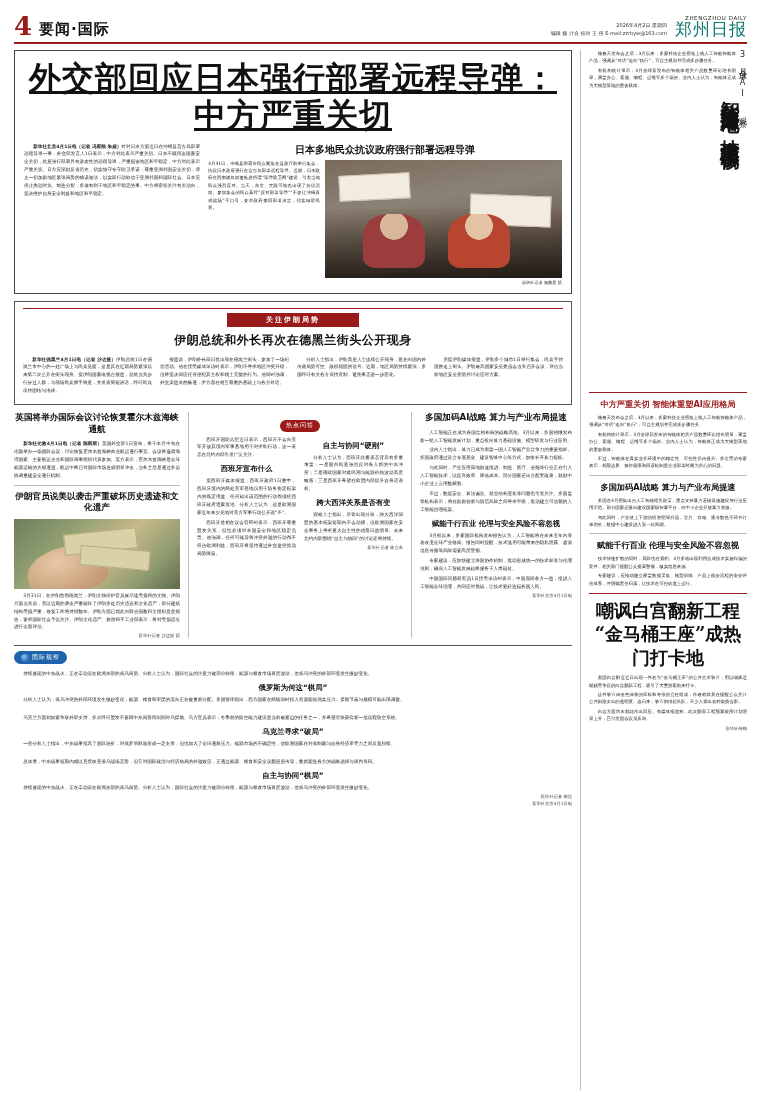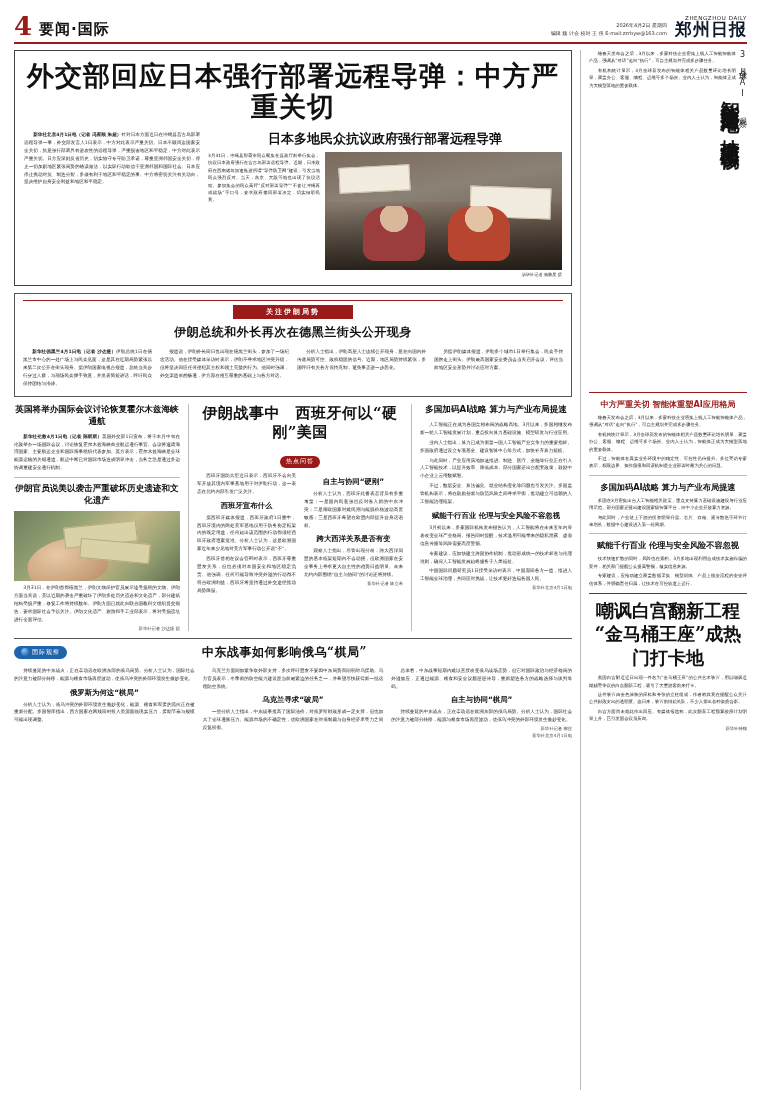--- a/index.html
+++ b/index.html
@@ -50,21 +50,21 @@
     padding-bottom: 2px;
     padding-right: 8px;
   }
   .brand {
     text-align: right;
     line-height: 1;
     padding-bottom: 1px;
   }
   .brand-en { font-size: 5.5px; letter-spacing: .6px; color:#222; }
   .brand-cn {
-    font-size: 17px; font-weight: bold; color: #0f172a;
+    font-size: 17px; font-weight: normal; color: #0f766e;
     font-family: "DejaVu Serif", serif;
     letter-spacing: 1px;
   }
 
   
   .body-wrap {
     display: flex;
     margin-top: 6px;
     height: 1040px;
   }
@@ -84,33 +84,34 @@
   .txt p { margin: 0 0 2px 0; text-indent: 2em; }
   .tiny { font-size: 4.4px; line-height: 1.68; }
 
   
   .lead-box {
     border: 1px solid #444;
     padding: 7px 9px 8px 9px;
     margin-bottom: 7px;
   }
   .lead-headline {
-    font-size: 27px;
+    font-size: 32px;
     font-weight: bold;
     text-align: center;
     letter-spacing: 1px;
     font-family: "DejaVu Serif", serif;
     margin: 2px 0 9px 0;
     line-height: 1.15;
+    text-decoration: underline;
   }
   .lead-cols { display: flex; gap: 8px; }
   .lead-col-text { width: 176px; }
   .lead-col-photo { flex: 1; }
   .photo-caption-title {
-    font-size: 13px;
+    font-size: 10px;
     font-weight: bold;
     text-align: center;
     margin-bottom: 4px;
     line-height: 1.3;
   }
   .photo-figure {
     display: flex;
     gap: 5px;
   }
   .photo-figure .cap { width: 112px; }
@@ -144,21 +145,21 @@
     background: #9b1b1b;
     color: #fff;
     font-size: 7px;
     font-weight: bold;
     text-align: center;
     padding: 2px 0;
     letter-spacing: 2px;
     margin-bottom: 5px;
   }
   .band-wrap { position: relative; border-top:1px solid #9b1b1b; padding-top:4px; }
-  .band-center { width: 120px; margin: 0 auto; }
+  .band-center { width: 132px; margin: 0 auto; }
 
   
   .boxed {
     border: 1px solid #555;
     padding: 6px 8px 7px 8px;
     margin-bottom: 7px;
   }
   .h2 {
     font-size: 12px;
     font-weight: bold;
@@ -212,21 +213,21 @@
     transform: rotate(-12deg);
   }
   .money-photo .bill {
     position:absolute; background:#d9d2a8; border:1px solid #b5ab79;
   }
   .money-photo .b1 { left:30%; top:18%; width:44%; height:30%; transform:rotate(-6deg); }
   .money-photo .b2 { left:40%; top:42%; width:42%; height:28%; transform:rotate(5deg); }
 
   
   .bottom-wrap { }
-  .bottom-cols { display:flex; gap:8px; }
+  .bottom-cols { display:flex; gap:8px;flex-direction:column; }
   .bottom-cols > div { flex:1; }
   .logo-badge {
     display:inline-flex; align-items:center; gap:3px;
     border-radius: 9px; background:#1f63ad; color:#fff;
     font-size:6px; padding:2px 7px; letter-spacing:1px;
   }
   .globe {
     width:8px;height:8px;border-radius:50%;
     background:radial-gradient(circle at 35% 30%, #7fc4ff, #1b4f8a);
     display:inline-block;
@@ -348,21 +349,20 @@
             <div class="bill b1"></div>
             <div class="bill b2"></div>
           </div>
           <div class="txt">
             <p>3月31日，在伊朗首都德黑兰，伊朗文物保护官员展示遭受损毁的文物。伊朗方面当天说，美以近期的袭击严重破坏了伊朗多处历史遗迹和文化遗产，部分建筑结构受损严重，修复工作将持续数年。伊朗方面已就此向联合国教科文组织提交报告，要求国际社会予以关注。伊朗文化遗产、旅游和手工业部表示，将对受损遗址进行全面评估。</p>
           </div>
           <div class="byline">新华社记者 沙达提 摄</div>
         </div>
 
         <div class="mid-mid">
-          <div class="h3-big">伊朗战事中　西班牙何以“硬刚”美国</div>
           <div class="pill-row">
             <span class="pill">热点问答</span>
           </div>
           <div class="subcols-2">
             <div>
               <div class="txt">
                 <p>西班牙国防大臣近日表示，西班牙不会向美军开放其境内军事基地用于对伊朗行动，这一表态在北约内部引发广泛关注。</p>
               </div>
               <div class="h4">西班牙宣布什么</div>
               <div class="txt">
@@ -404,21 +404,20 @@
         </div>
       </div>
 
       <div class="bottom-wrap">
         <div style="border-top:1px solid #555;padding-top:5px;"></div>
         <div style="display:flex;align-items:center;gap:8px;">
           <span class="logo-badge">
             <span class="globe"></span>
             <span>国际观察</span>
           </span>
-          <div class="h2" style="flex:1;margin:0;">中东战事如何影响俄乌“棋局”</div>
           <span style="width:70px;"></span>
         </div>
         <div class="bottom-cols" style="margin-top:6px;">
           <div>
             <div class="txt">
                 <p>持续蔓延的中东战火，正在牵动远在欧洲东部的俄乌局势。分析人士认为，国际社会的注意力被部分转移，能源与粮食市场再度波动，使俄乌冲突的外部环境发生微妙变化。</p>
               </div>
             <div class="h4">俄罗斯为何这“棋局”</div>
             <div class="txt">
                 <p>分析人士认为，俄乌冲突的外部环境发生微妙变化，能源、粮食和军援的流向正在被重新分配。多国智库指出，西方国家在两线同时投入资源面临现实压力，援助节奏与规模可能出现调整。</p>

